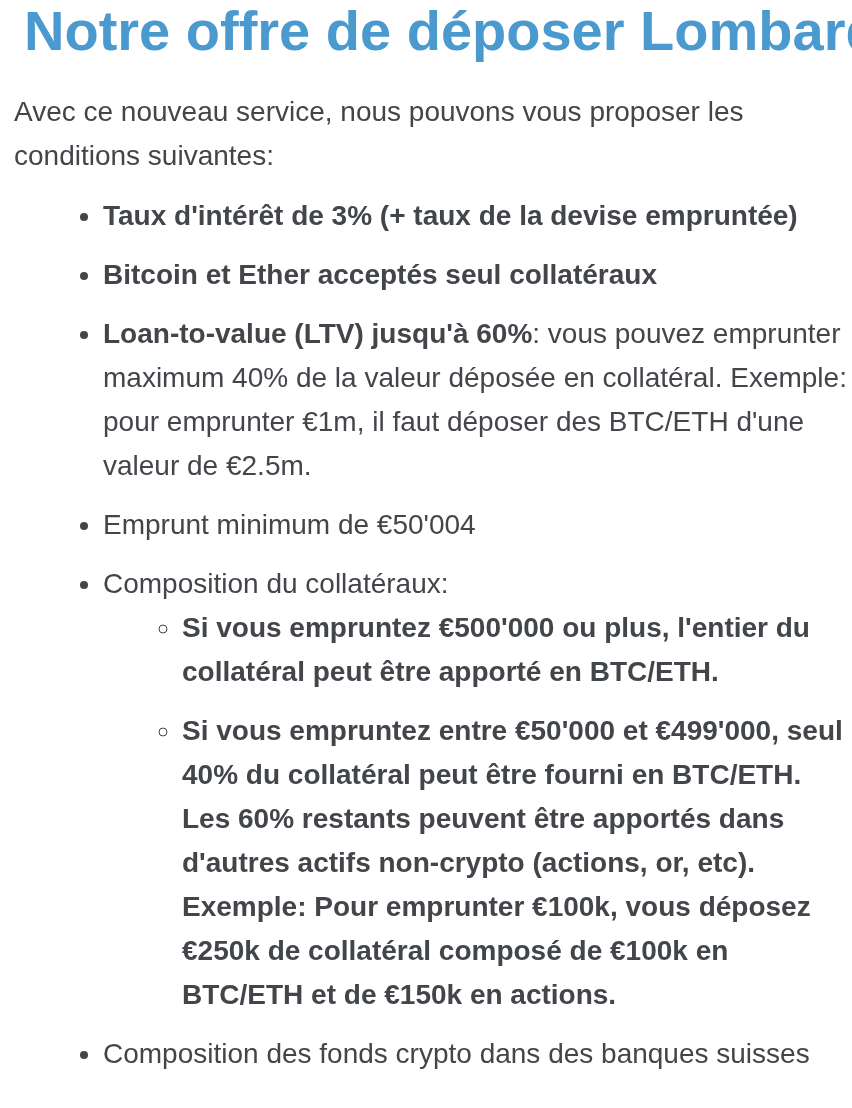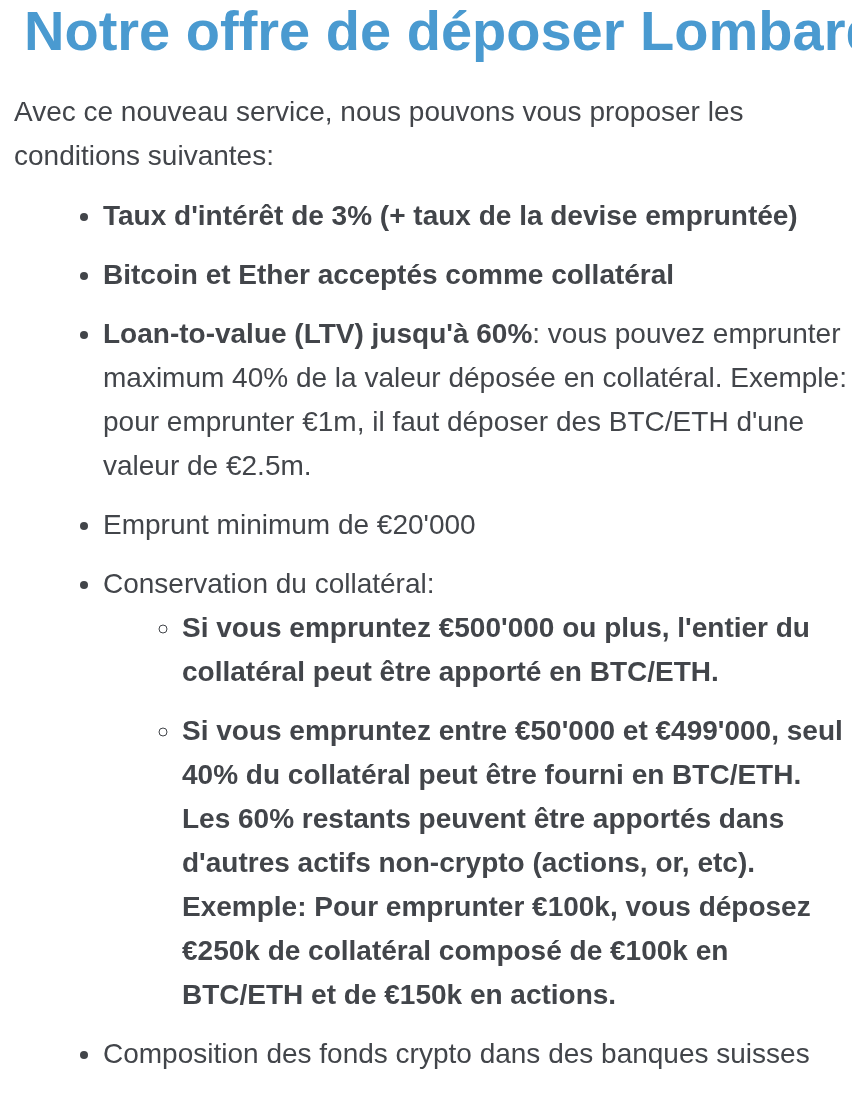--- a/index.html
+++ b/index.html
@@ -68,33 +68,33 @@
 
   <p class="intro">Avec ce nouveau service, nous pouvons vous proposer les conditions suivantes:</p>
 
   <ul class="main-list">
 
     <li class="bold-item">
       <strong>Taux d'intérêt de 3% (+ taux de la devise empruntée)</strong>
     </li>
 
     <li class="bold-item">
-      <strong>Bitcoin et Ether acceptés comme collatéral</strong>
+      <strong>Bitcoin et Ether acceptés seul collatéraux</strong>
     </li>
 
     <li>
       <strong class="bold-lead">Loan-to-value (LTV) jusqu'à 60%</strong><span>: vous pouvez emprunter maximum 40% de la valeur déposée en collatéral. Exemple: pour emprunter €1m, il faut déposer des BTC/ETH d'une valeur de €2.5m.</span>
     </li>
 
     <li>
-      <span>Emprunt minimum de €20'000</span>
+      <span>Emprunt minimum de €50'004</span>
     </li>
 
     <li>
-      <span>Conservation du collatéral:</span>
+      <span>Composition du collatéraux:</span>
       <ul class="sub-list">
         <li>
           <span>Si vous empruntez €500'000 ou plus, l'entier du collatéral peut être apporté en BTC/ETH.</span>
         </li>
         <li>
           <span>Si vous empruntez entre €50'000 et €499'000, seul 40% du collatéral peut être fourni en BTC/ETH. Les 60% restants peuvent être apportés dans d'autres actifs non-crypto (actions, or, etc). Exemple: Pour emprunter €100k, vous déposez €250k de collatéral composé de €100k en BTC/ETH et de €150k en actions.</span>
         </li>
       </ul>
     </li>
 

